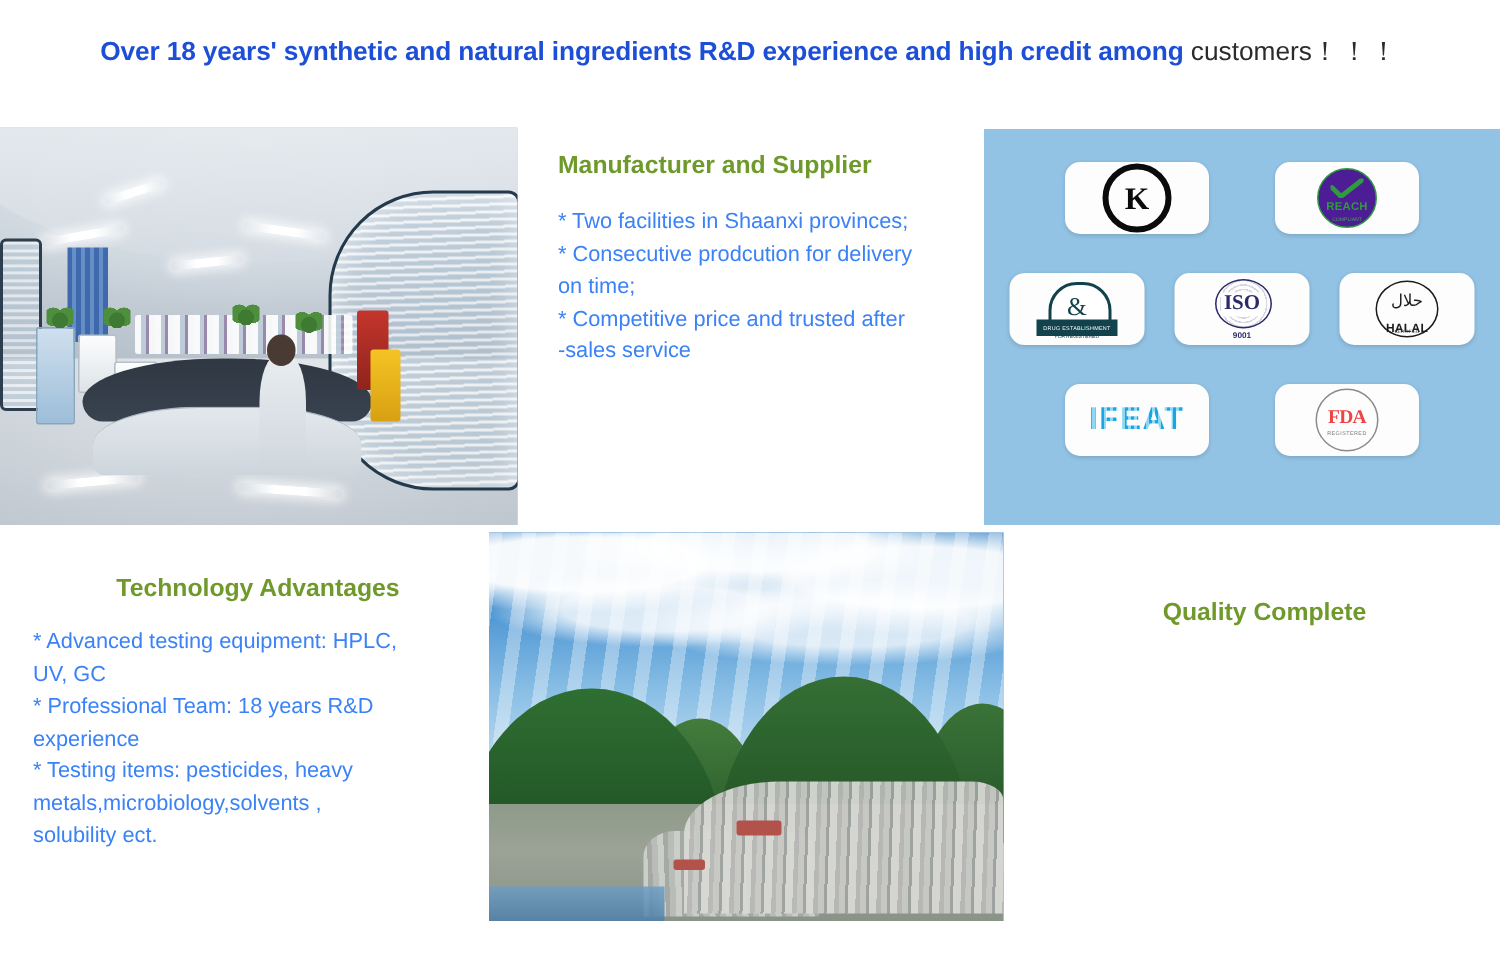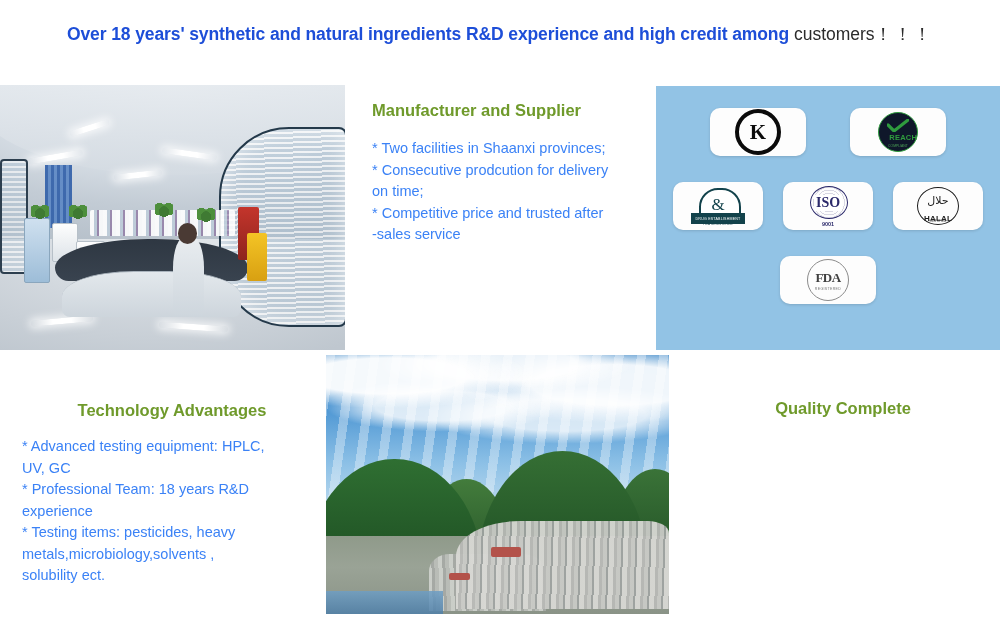--- a/index.html
+++ b/index.html
@@ -265,21 +265,21 @@
 
   .ms-block {
     position: absolute;
     left: 372px; top: 100px;
     width: 280px;
   }
   .ms-block .block-title { margin-bottom: 18px; }
 
   .ta-block {
     position: absolute;
-    left: 22px; top: 400px;
+    left: 22px; top: 382px;
     width: 300px;
   }
   .ta-block .block-title { text-align: center; margin-bottom: 16px; }
 
   .qa-block {
     position: absolute;
     left: 693px; top: 398px;
     width: 300px;
   }
   .qa-block .block-title { text-align: center; margin-bottom: 16px; }
@@ -326,22 +326,22 @@
     border-radius: 50%;
     display: flex; align-items: center; justify-content: center;
     font-weight: bold; font-size: 21px; color: #0b0b0b;
     font-family: "Liberation Serif", serif;
   }
   .b-reach {
     width: 38px; height: 38px;
     border: 1.6px solid #2f9b3e;
     border-radius: 50%;
     position: relative;
-    display: flex; align-items: flex-end; justify-content: flex-end;
-    background: #0f172a;
+    display: flex; align-items: flex-end; justify-content: center;
+    background: #4c1d95;
   }
   .b-reach .chk {
     position: absolute; left: 8px; top: 6px;
     width: 22px; height: 13px;
   }
   .b-reach .rtxt {
     font-size: 7.5px; font-weight: bold; color: #2f9b3e;
     margin-bottom: 9px; letter-spacing: .2px;
   }
   .b-reach .rsub {
@@ -439,21 +439,21 @@
     width: 40px; height: 40px;
     border: 1.6px solid #8b8b8b;
     border-radius: 50%;
     display: flex; flex-direction: column;
     align-items: center; justify-content: center;
     color: #6f6f6f;
   }
   .b-fda .ftxt {
     font-family: "Liberation Serif", serif;
     font-weight: bold; font-size: 13px; letter-spacing: -0.5px;
-    color: #404040;
+    color: #ef4444;
   }
   .b-fda .fsub {
     font-size: 3.6px; letter-spacing: .3px; color: #777;
     margin-top: 1px;
   }
 </style>
 </head>
 <body>
 
 <div class="headline">
@@ -542,20 +542,23 @@
       <div class="b-halal">
         <div class="circ"></div>
         <span class="arab">حلال</span>
         <span class="htxt">HALAL</span>
         <span class="hsub">CERTIFIED</span>
       </div>
     </div>
   </div>
 
   <div class="cert-row cert-row-3">
+    <div class="cert-card">
+      <div class="b-ifeat">IFEAT</div>
+    </div>
     <div class="cert-card">
       <div class="b-fda">
         <span class="ftxt">FDA</span>
         <span class="fsub">REGISTERED</span>
       </div>
     </div>
   </div>
 </div>
 
 <div class="ta-block">

